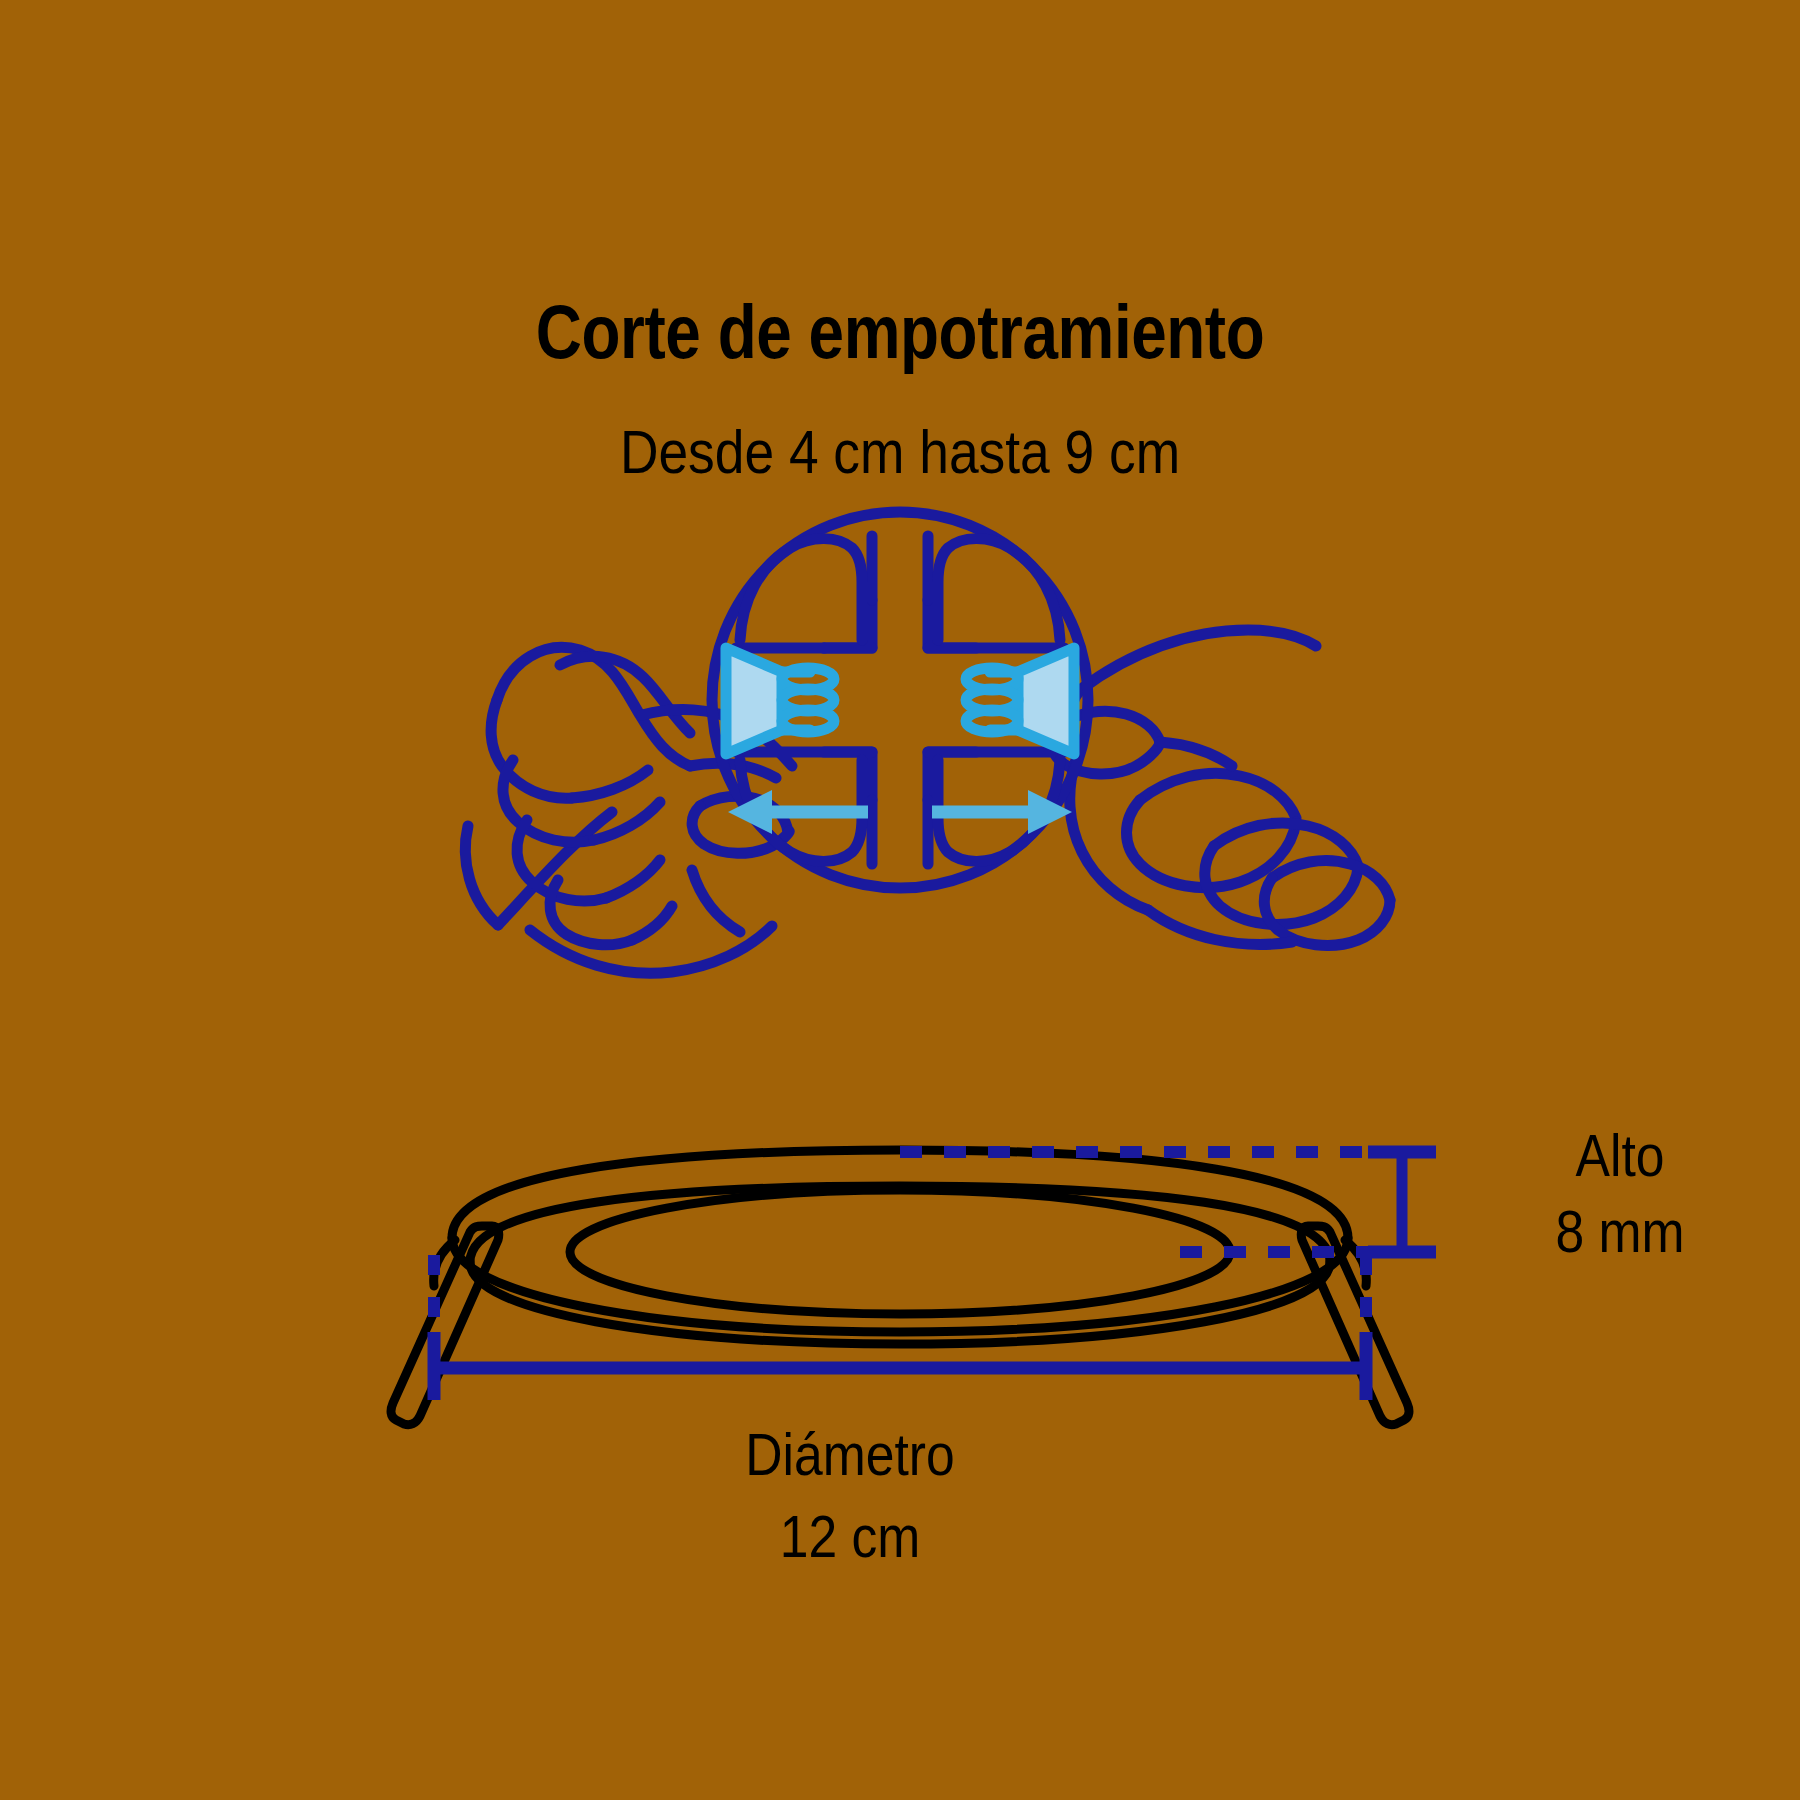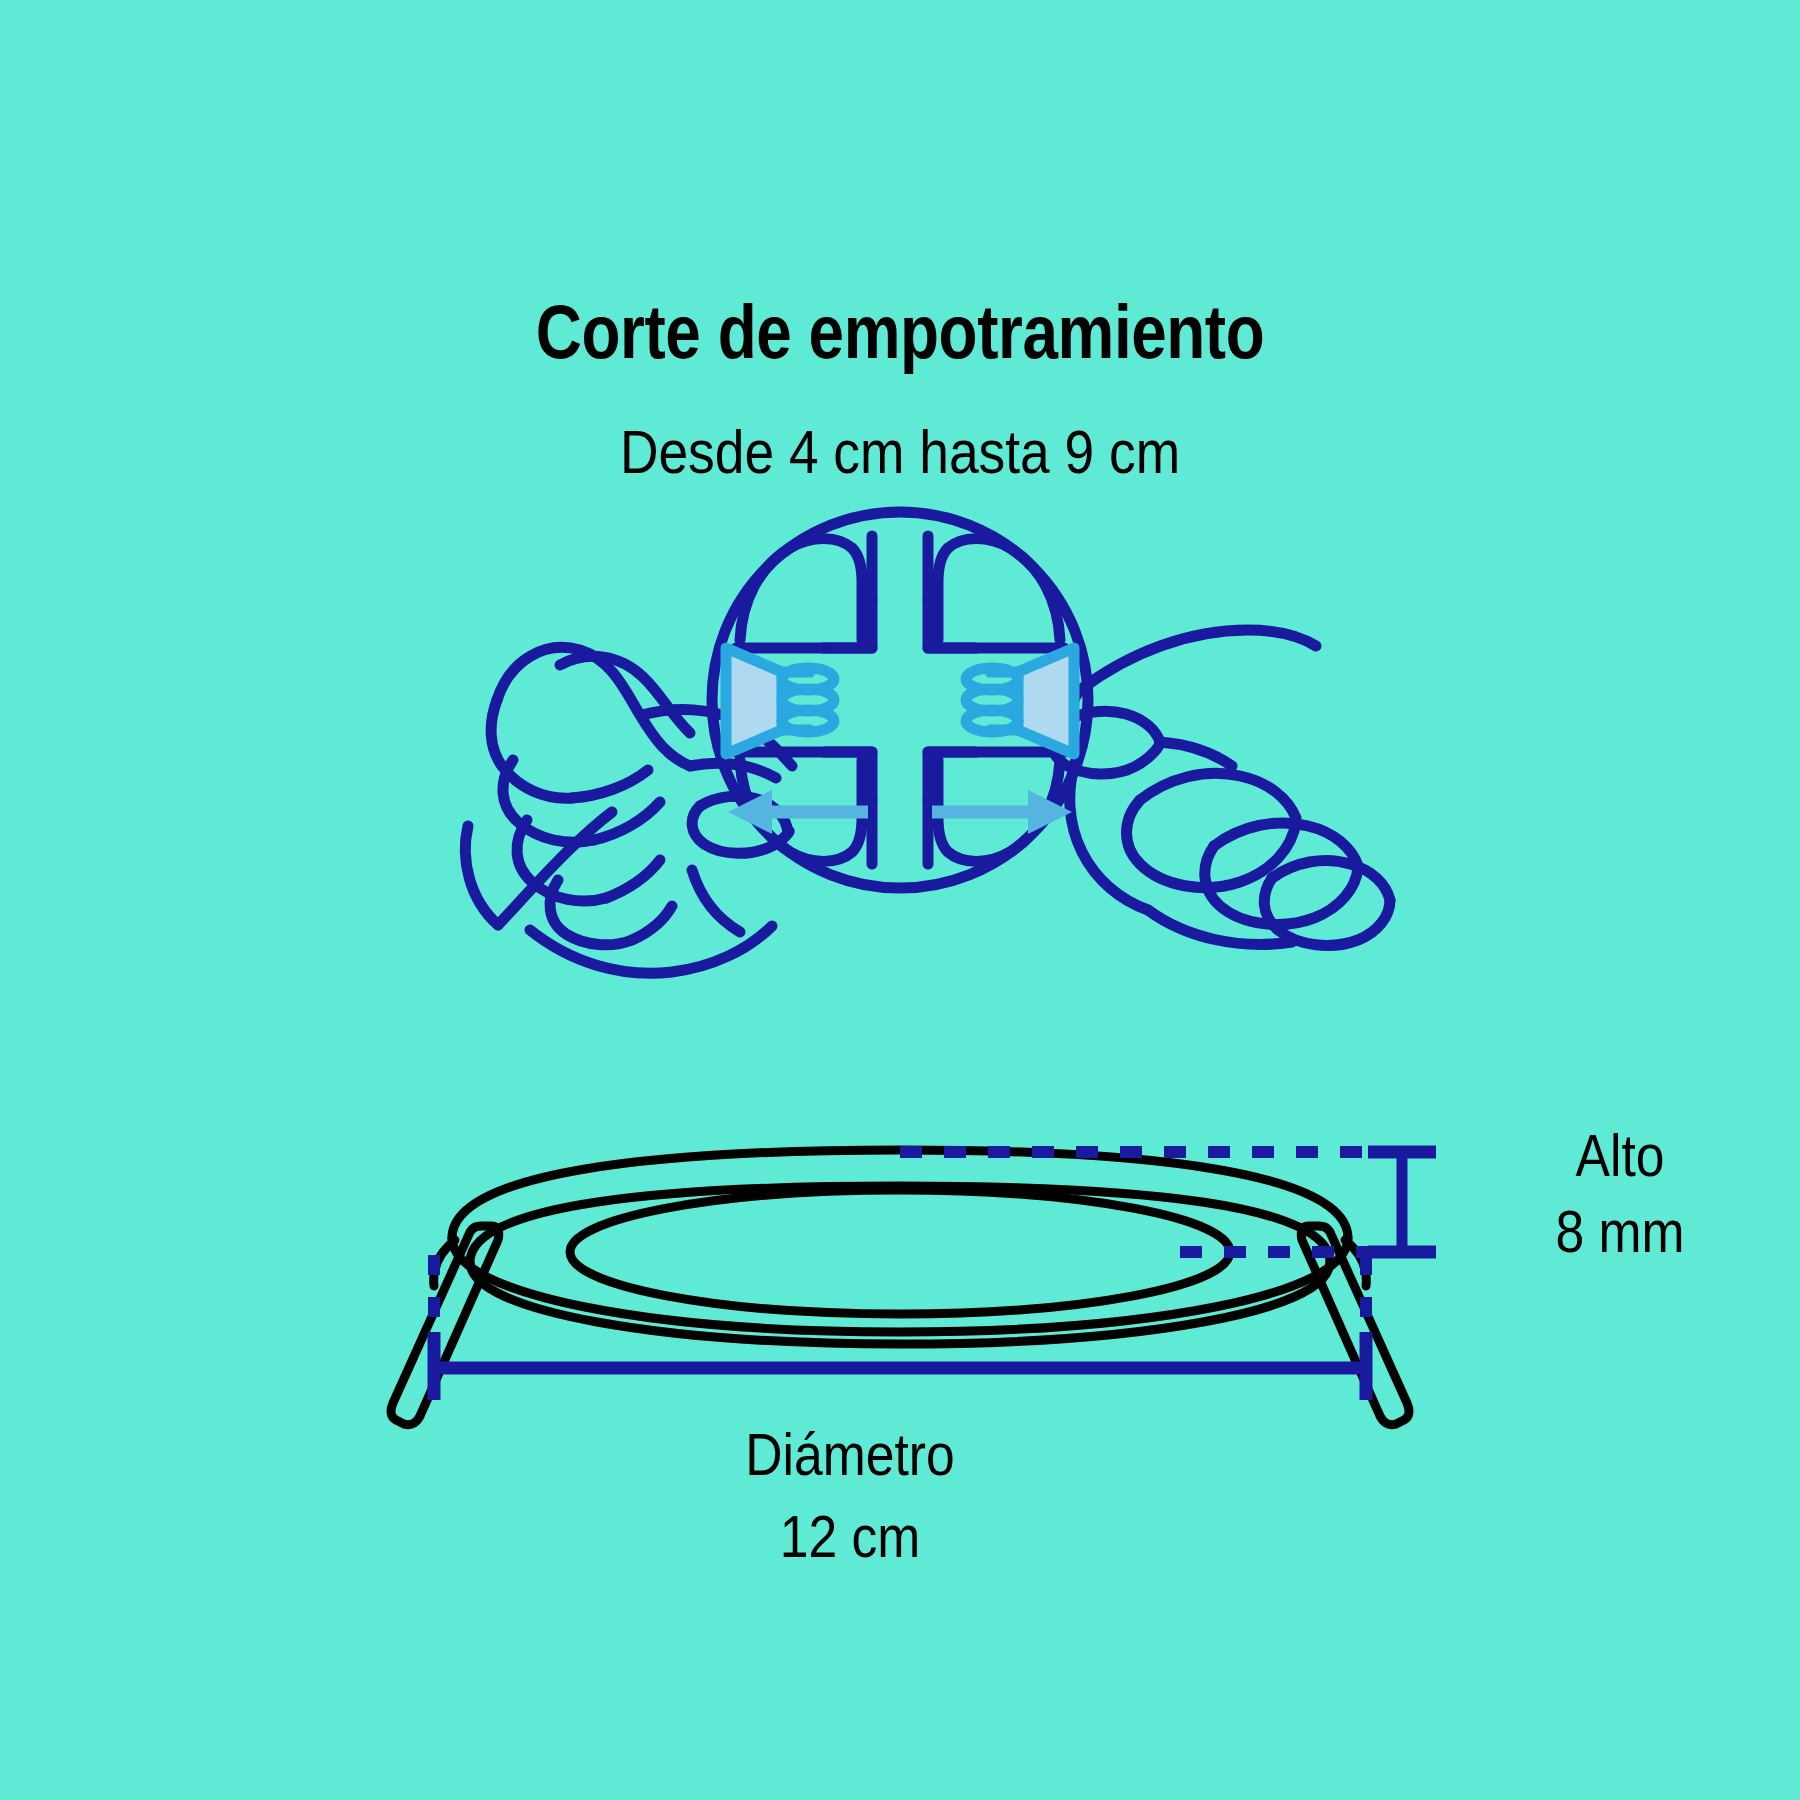--- a/index.html
+++ b/index.html
@@ -4,21 +4,21 @@
 <style>
   html, body {
     margin: 0;
     padding: 0;
     background: #ffffff;
   }
   #page {
     position: relative;
     width: 1800px;
     height: 1800px;
-    background: #5eead4;
+    background: #a16207;
     overflow: hidden;
     font-family: "Liberation Sans", sans-serif;
   }
 
   
   .title {
     position: absolute;
     left: 0;
     top: 288px;
     width: 1800px;

